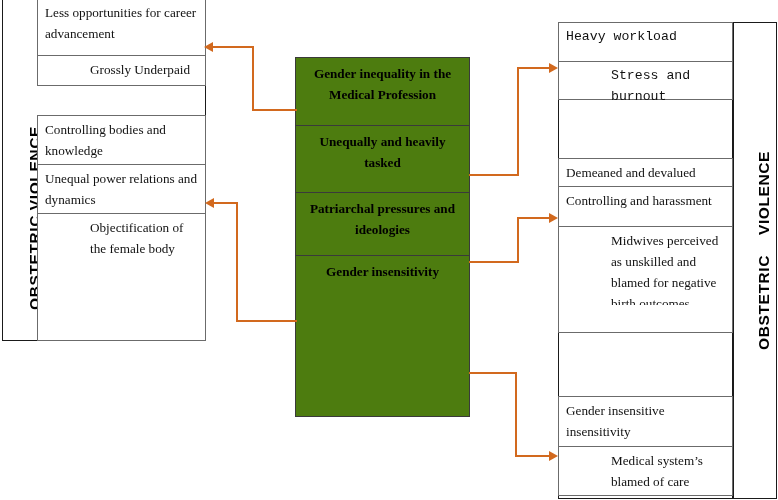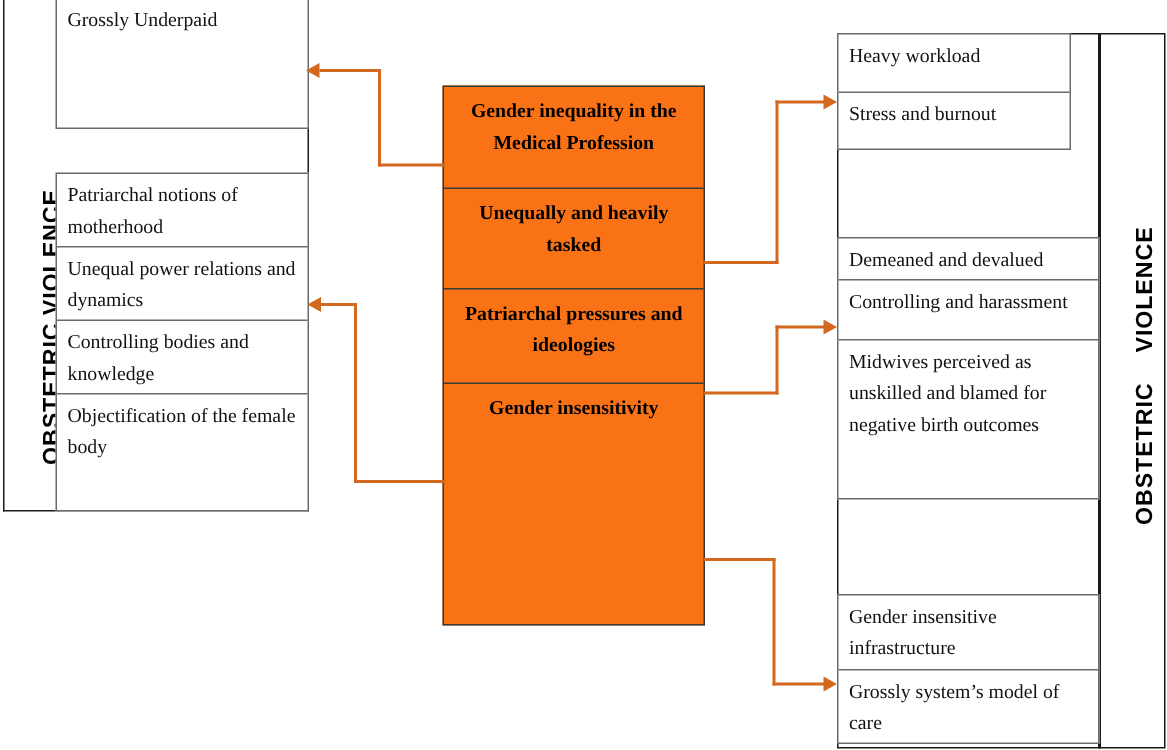--- a/index.html
+++ b/index.html
@@ -31,27 +31,27 @@
   }
   .cell {
     box-sizing: border-box;
     border-bottom: 1.5px solid #6b6b6b;
     padding: 4px 6px 4px 7px;
     font-size: 13.2px;
     line-height: 1.58;
     color: #111111;
     overflow: hidden;
   }
-  .cell:last-child { border-bottom: none; }
+  .cell:last-child { border-bottom: none; margin-left: 45px; }
 
   .center-table {
     position: absolute;
     box-sizing: border-box;
     border: 1.5px solid #3a3a3a;
-    background: #f97316;
+    background: #4d7c0f;
   }
   .center-cell {
     box-sizing: border-box;
     border-bottom: 1.5px solid #3a3a3a;
     font-weight: bold;
     font-size: 13.2px;
     line-height: 1.62;
     text-align: center;
     color: #000000;
     padding: 5px 10px 0 10px;
@@ -91,57 +91,57 @@
 </head>
 <body>
 
 <div id="canvas">
 
   <div class="outer-frame" style="left:2px; top:0px; width:204px; height:341px; border-top:none;"></div>
 
   <div class="vlabel" style="left:26px; top:310px;">OBSTETRIC   VIOLENCE</div>
 
   <div class="cell-table" style="left:37px; top:-2px; width:169px; height:88px;">
+    <div class="cell" style="height:57px;">Less opportunities for career advancement</div>
     <div class="cell" style="height:29px;">Grossly Underpaid</div>
   </div>
 
   <div class="cell-table" style="left:37px; top:115px; width:169px; height:226px;">
-    <div class="cell" style="height:49px;">Patriarchal notions of motherhood</div>
+    <div class="cell" style="height:49px;">Controlling bodies and knowledge</div>
     <div class="cell" style="height:49px;">Unequal power relations and dynamics</div>
-    <div class="cell" style="height:49px;">Controlling bodies and knowledge</div>
     <div class="cell" style="height:49px;">Objectification of the female body</div>
   </div>
 
   <div class="center-table" style="left:295px; top:57px; width:175px; height:360px;">
     <div class="center-cell" style="height:68px;">Gender inequality in the Medical Profession</div>
     <div class="center-cell" style="height:67px;">Unequally and heavily tasked</div>
     <div class="center-cell" style="height:63px;">Patriarchal pressures and ideologies</div>
     <div class="center-cell" style="height:86px;">Gender insensitivity</div>
   </div>
 
   <div class="outer-frame" style="left:558px; top:22px; width:219px; height:477px;"></div>
   <div class="seg" style="left:732px; top:22px; width:1.5px; height:477px; background:#1a1a1a;"></div>
 
   <div class="vlabel" style="left:755px; top:235px;">VIOLENCE</div>
   <div class="vlabel" style="left:755px; top:350px;">OBSTETRIC</div>
 
-  <div class="cell-table" style="left:558px; top:22px; width:156px; height:78px;">
+  <div class="cell-table" style="left:558px; top:22px; width:175px; height:78px;font-family:Liberation Mono, monospace;">
     <div class="cell" style="height:39px;">Heavy workload</div>
     <div class="cell" style="height:39px;">Stress and burnout</div>
   </div>
 
   <div class="cell-table" style="left:558px; top:158px; width:175px; height:175px;">
     <div class="cell" style="height:28px;">Demeaned and devalued</div>
     <div class="cell" style="height:40px;">Controlling and harassment</div>
     <div class="cell" style="height:78px;">Midwives perceived as unskilled and blamed for negative birth outcomes</div>
   </div>
 
   <div class="cell-table" style="left:558px; top:396px; width:175px; height:100px;">
-    <div class="cell" style="height:50px;">Gender insensitive infrastructure</div>
-    <div class="cell" style="height:50px;">Grossly system’s model of care</div>
+    <div class="cell" style="height:50px;">Gender insensitive insensitivity</div>
+    <div class="cell" style="height:50px;">Medical system’s blamed of care</div>
   </div>
 
   <div class="seg seg-h" style="left:252px; top:109px; width:45px;"></div>
   <div class="seg seg-v" style="left:252px; top:46px; height:65px;"></div>
   <div class="seg seg-h" style="left:213px; top:46px; width:41px;"></div>
   <div class="arrow-left" style="left:204px; top:41.5px;"></div>
 
   <div class="seg seg-h" style="left:236px; top:320px; width:61px;"></div>
   <div class="seg seg-v" style="left:236px; top:202px; height:120px;"></div>
   <div class="seg seg-h" style="left:214px; top:202px; width:24px;"></div>

